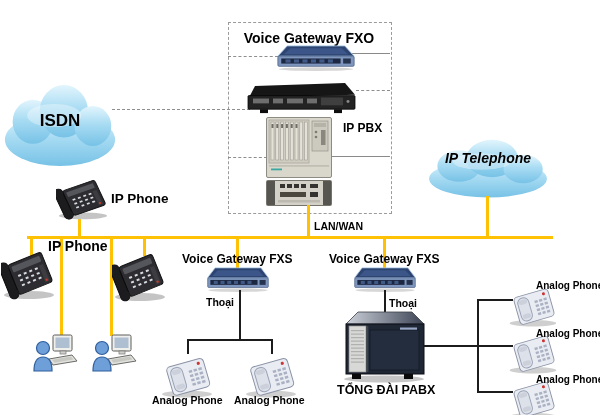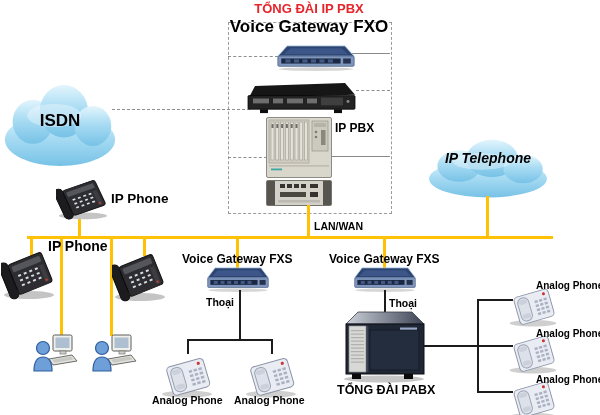--- a/index.html
+++ b/index.html
@@ -203,32 +203,31 @@
       <rect x="27" y="15" width="1.4" height="46" fill="#39445a"></rect>
       <rect x="60" y="16.5" width="17" height="2.2" fill="#97a6c4"></rect>
       <rect x="12" y="63" width="9" height="5" fill="#0a0a0a"></rect>
       <rect x="64" y="63" width="9" height="5" fill="#0a0a0a"></rect>
     </symbol>
   </defs>
 </svg>
 
 <div id="stage">
 
-  <div class="lbl ctr red" style="left:228px;top:2px;width:162px;font-size:13px;">TỔNG ĐÀI IP PBX</div>
   <div class="pbxbox" style="left:228px;top:22px;width:162px;height:190px;"></div>
 
   <div class="dash" style="left:112px;top:109px;width:138px;"></div>
   <div class="dash" style="left:228px;top:56px;width:50px;"></div>
   <div class="tick" style="left:352px;top:53px;width:38px;"></div>
   <div class="dash" style="left:356px;top:90px;width:34px;"></div>
   <div class="dash" style="left:228px;top:157px;width:39px;"></div>
   <div class="tick" style="left:332px;top:156px;width:58px;"></div>
 
-  <div class="lbl ctr" style="left:228px;top:18px;width:162px;font-size:17px;">Voice Gateway FXO</div>
-  <div class="lbl" style="left:335px;top:122px;font-size:12px;">IP PBX</div>
+  <div class="lbl ctr" style="left:228px;top:31px;width:162px;font-size:14px;">Voice Gateway FXO</div>
+  <div class="lbl" style="left:343px;top:122px;font-size:12px;">IP PBX</div>
 
   <svg class="dev" style="left:277px;top:45px;width:78px;height:26px;">
       <use href="#s-gateway"></use>
     </svg>
   <svg class="dev" style="left:246px;top:83px;width:112px;height:33px;">
       <use href="#s-rack1u"></use>
     </svg>
   <svg class="dev" style="left:266px;top:117px;width:66px;height:61px;">
       <use href="#s-ippbx"></use>
     </svg>

